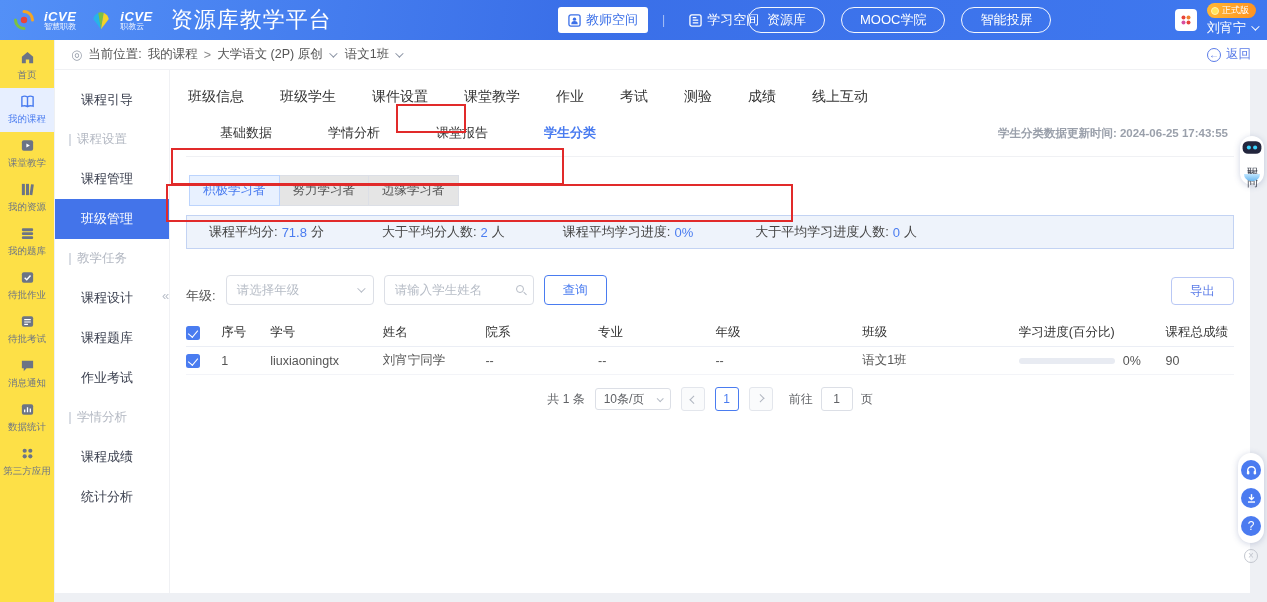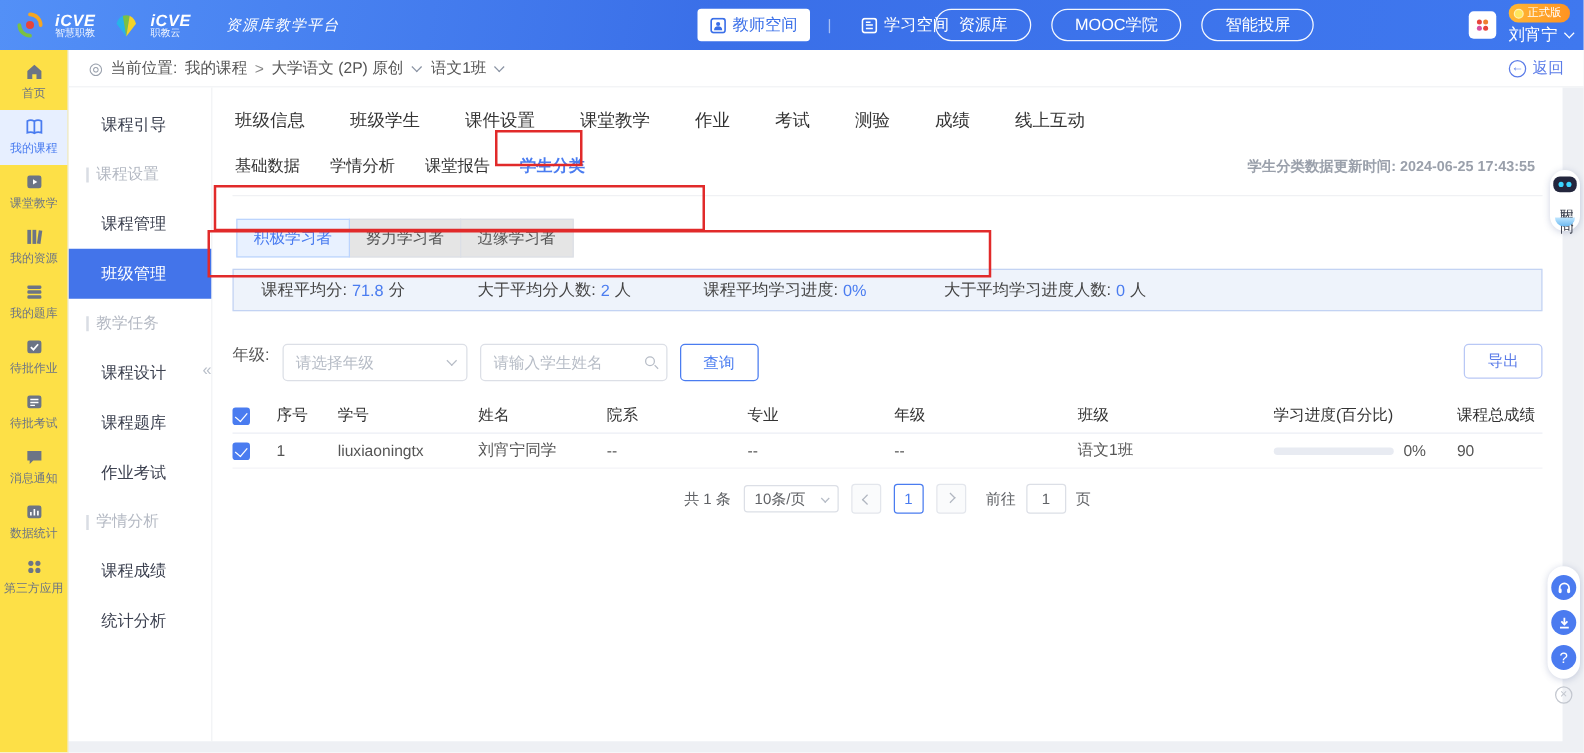--- a/index.html
+++ b/index.html
@@ -13,21 +13,21 @@
   
   .hdr {
     position:absolute; left:0; top:0; width:1267px; height:40px;
     background:linear-gradient(100deg,#5390f7 0%,#3a6fe8 45%,#3f78ef 100%);
     display:flex; align-items:center; padding:0 12px; color:#fff;
   }
   .brand { display:flex; align-items:center; gap:8px; }
   .logo-txt { line-height:1; }
   .logo-txt .big { font-weight:bold; font-style:italic; font-size:13px; letter-spacing:.5px; }
   .logo-txt .small { font-size:8px; opacity:.92; }
-  .platform-title { font-size:12px; margin-left:20px; letter-spacing:1px;font-style:italic; }
+  .platform-title { font-size:22px; margin-left:10px; letter-spacing:1px; }
   .hdr-nav { position:absolute; left:558px; display:flex; align-items:center; font-size:13px; }
   .space-pill { display:flex; align-items:center; gap:5px; padding:4px 10px; border-radius:3px; cursor:pointer; }
   .space-pill.active { background:#fff; color:#3a6fe8; }
   .hdr-div { opacity:.55; margin:0 14px; font-size:12px; }
   .hdr-links { position:absolute; left:748px; display:flex; gap:16px; }
   .hdr-pill {
     border:1px solid rgba(255,255,255,.95); border-radius:14px;
     padding:3px 18px; font-size:13px; cursor:pointer; white-space:nowrap;
   }
   .hdr-right { position:absolute; right:10px; display:flex; align-items:center; gap:10px; }
@@ -72,37 +72,37 @@
   .sn-item.active { background:#4374ea; color:#fff; }
   .collapse-handle { position:absolute; left:162px; top:288px; color:#b9bfc9; font-size:13px; cursor:pointer; z-index:5; }
   
   .content {
     position:absolute; left:170px; top:70px; width:1080px; height:523px;
     background:#fff; padding:12px 16px 0 16px;
   }
   .mtabs { display:flex; gap:36px; padding:6px 0 14px 2px; font-size:14px; color:#333; }
   .mtab { cursor:pointer; white-space:nowrap; }
   .stabs { position:relative; display:flex; gap:24px; padding:4px 0 14px 2px; font-size:13px; border-bottom:1px solid #f0f1f4; }
-  .stab { cursor:pointer; white-space:nowrap; }
+  .stab { cursor:pointer; white-space:nowrap;margin-left:32px; }
   .stab.active { color:#4a7cf0;font-weight:bold; }
   .update-time { position:absolute; right:6px; top:6px; font-size:11.5px; color:#9aa0ab;font-weight:bold; }
   .cats { display:flex; margin:18px 0 0 4px; }
   .cat {
     border:1px solid #dcdfe6; background:#e5e5e5; color:#555;
     padding:6px 13px; font-size:12.5px; cursor:pointer; margin-left:-1px; white-space:nowrap;
   }
   .cat.active { background:#e8f1ff; border-color:#bcd4fd; color:#4a7cf0; position:relative; z-index:1; }
   .statsbar {
     margin-top:9px; height:34px; background:#eef3fb; border:1px solid #c3d3f3;
     display:flex; align-items:center; gap:58px; padding:0 22px; font-size:13px; color:#444;
   }
   .stat { display:flex; align-items:center; gap:4px; white-space:nowrap; }
   .stat .v { color:#4a7cf0; }
   
-  .filterrow { display:flex; align-items:flex-start; margin-top:26px; gap:10px; }
+  .filterrow { display:flex; align-items:flex-end; margin-top:26px; gap:10px; }
   .f-label { color:#555; }
   .selbox {
     width:148px; height:30px; border:1px solid #dcdfe6; border-radius:4px;
     display:flex; align-items:center; justify-content:space-between; padding:0 10px;
     color:#b6bcc6; font-size:12.5px; cursor:pointer;
   }
   .selbox .chev2 { width:6px; height:6px; border-right:1.3px solid #b6bcc6; border-bottom:1.3px solid #b6bcc6; transform:rotate(45deg) translateY(-2px); }
   .inbox { position:relative; width:150px; }
   .inbox input {
     width:150px; height:30px; border:1px solid #dcdfe6; border-radius:4px;

